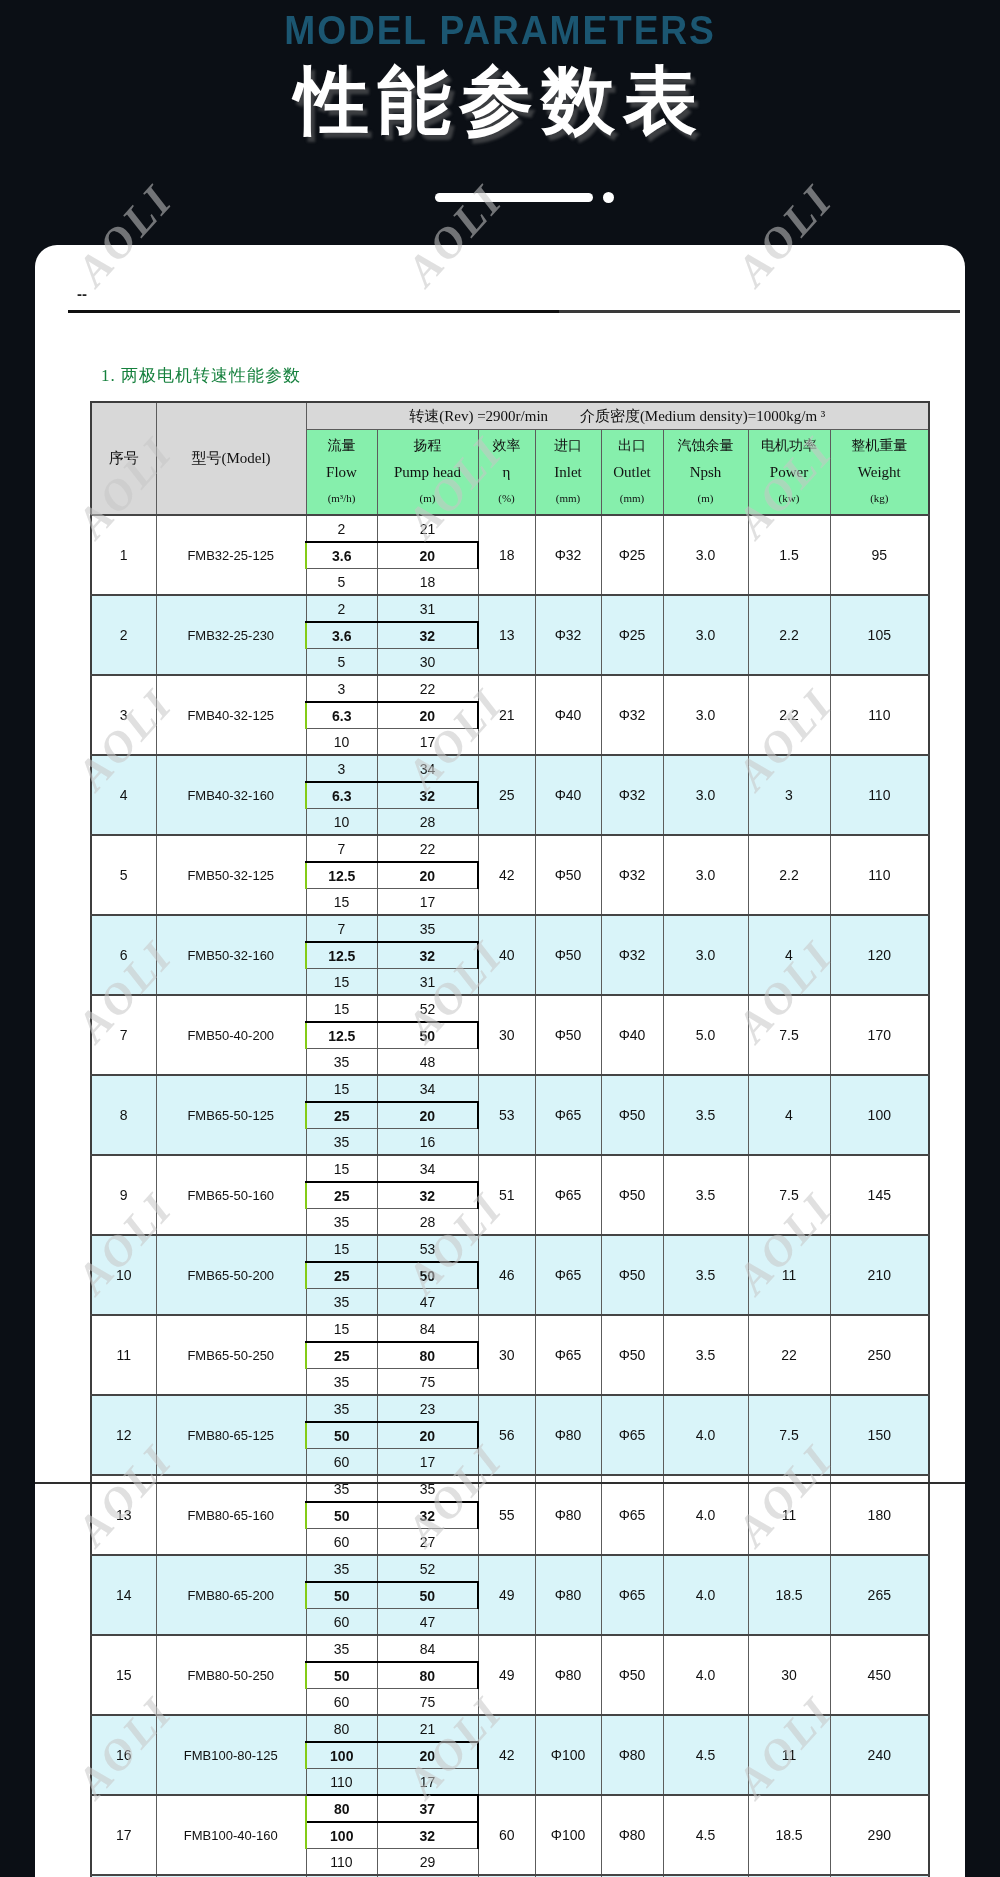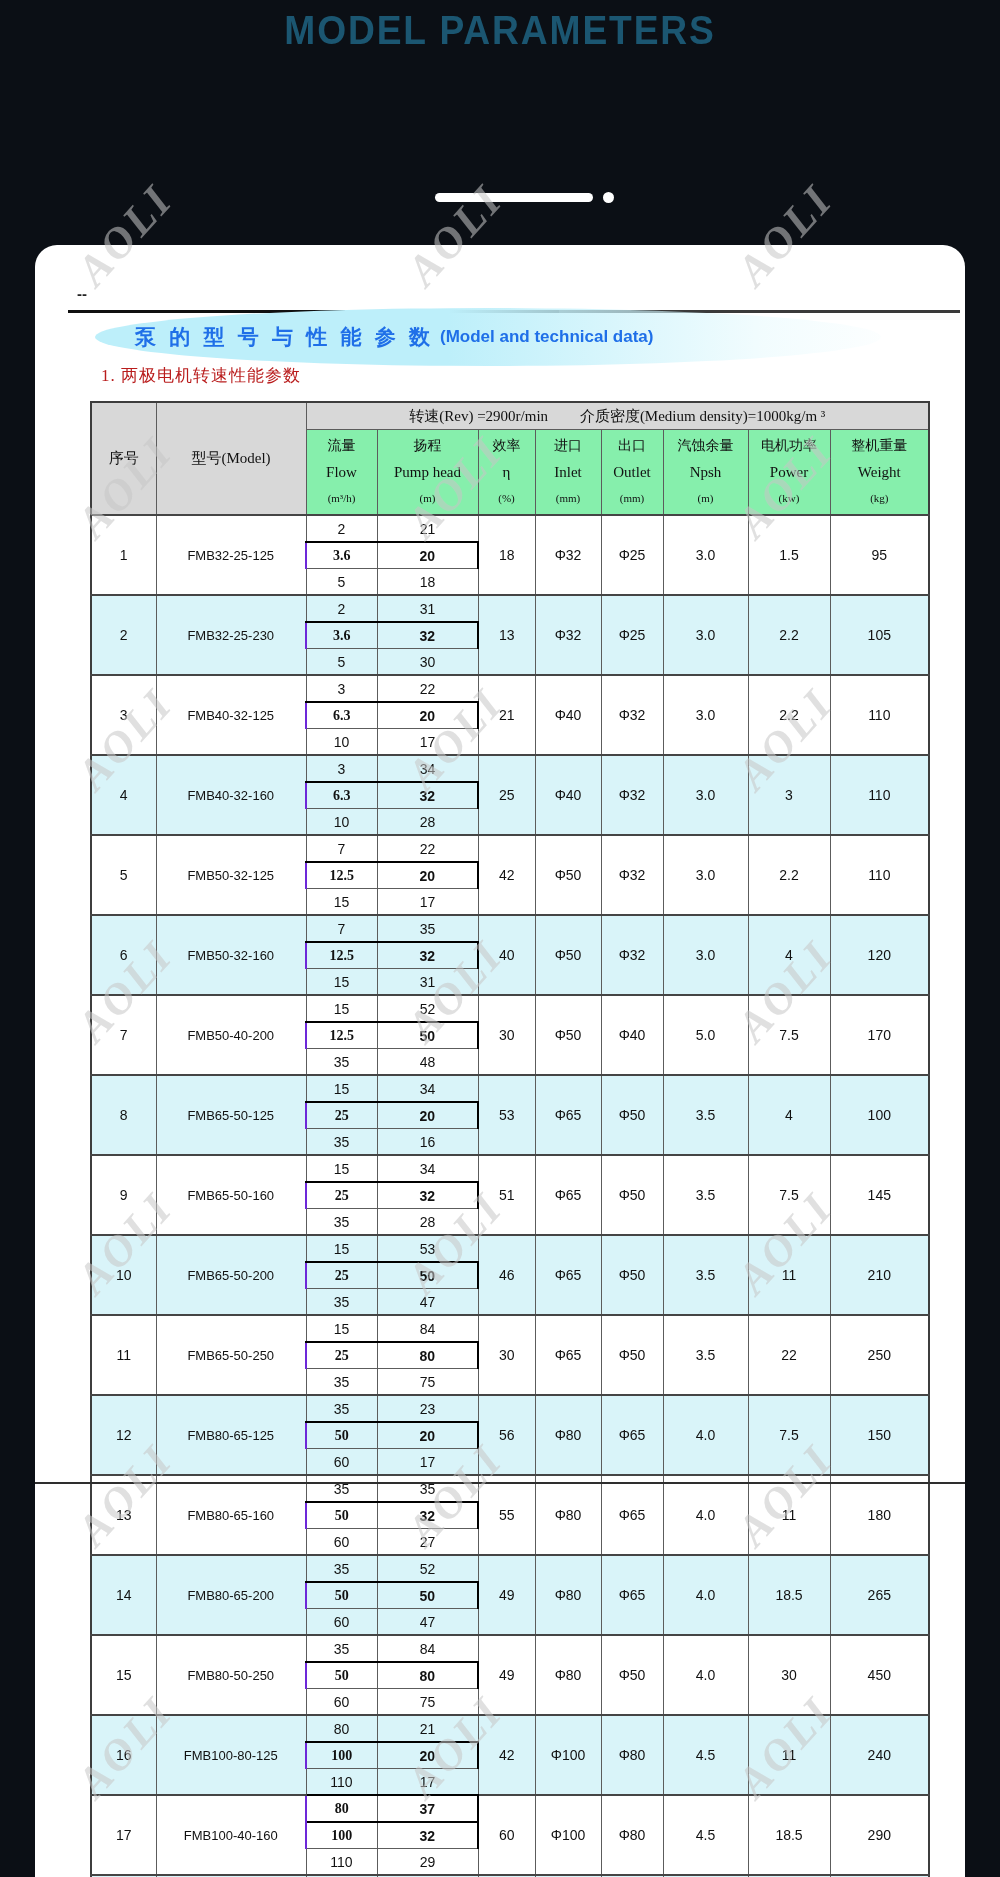--- a/index.html
+++ b/index.html
@@ -45,21 +45,21 @@
   .heading-zh{
     font-family:"Liberation Serif",serif;font-weight:bold;font-size:21px;
     letter-spacing:4px;color:#1f6fe8;white-space:nowrap;
   }
   .heading-en{
     font-family:"Liberation Sans",sans-serif;font-weight:bold;font-size:17px;
     color:#1f6fe8;margin-left:6px;white-space:nowrap;
   }
   .subsection{
     position:absolute;left:66px;top:119px;font-family:"Liberation Serif",serif;
-    font-size:17px;color:#b91c1c;letter-spacing:1px;
+    font-size:17px;color:#15803d;letter-spacing:1px;
   }
   
   table.spec{
     position:absolute;left:55px;top:156px;width:838px;table-layout:fixed;
     border-collapse:collapse;border:2px solid #3d3d3d;background:#fff;
   }
   table.spec th,table.spec td{
     border:1px solid #5c5c5c;text-align:center;vertical-align:middle;padding:0;
     color:#111;
   }
@@ -73,50 +73,47 @@
   }
   th.colhead{background:#86efac;height:84px;font-weight:normal;}
   th.colhead .zh{font-family:"Liberation Serif",serif;font-size:14px;line-height:26px;}
   th.colhead .en{font-family:"Liberation Serif",serif;font-size:15px;line-height:26px;}
   th.colhead .unit{font-family:"Liberation Serif",serif;font-size:11px;line-height:26px;}
   tbody td{height:25px;font-size:14px;}
   tbody td.model-cell{font-size:13px;}
   tbody tr.block-first td{border-top:2px solid #454545;}
   tbody tr.shaded td{background:#d9f4f9;}
   td.rated{font-weight:bold;border-top:2px solid #000 !important;border-bottom:2px solid #000;}
-  td.flow-cell.rated{border-left:2px solid #6d28d9;font-family:Liberation Serif, serif;}
+  td.flow-cell.rated{border-left:2px solid #84cc16;}
   td.head-cell.rated{border-right:2px solid #000;}
   .pagebreak-line{position:absolute;left:0;top:1237px;width:930px;height:2px;background:#2e2e2e;z-index:8;}
   
   .wm-layer{position:absolute;left:0;top:0;width:1000px;height:1877px;z-index:9;pointer-events:none;}
   .wm{
     position:absolute;font-family:"Liberation Serif",serif;font-style:italic;font-weight:bold;
     font-size:44px;letter-spacing:3px;color:#c7c7c7;opacity:.55;
     transform:translate(-50%,-50%) rotate(-48deg);white-space:nowrap;
   }
 </style>
 </head>
 <body>
 
 <div class="banner">
   <div class="eyebrow">MODEL PARAMETERS</div>
+  <div class="big-title">性能参数表</div>
   <div class="divider-row">
     <div class="divider-bar"></div>
     <div class="divider-dot"></div>
   </div>
 </div>
 
 <div class="sheet">
   <div class="corner-dashes">--</div>
   <div class="rule-line"></div>
 
-  <div class="heading-pill">
-    <span class="heading-zh">泵 的 型 号 与 性 能 参 数</span>
-    <span class="heading-en">(Model and technical data)</span>
-  </div>
 
   <div class="subsection">1.  两极电机转速性能参数</div>
 
   <table class="spec">
     <colgroup>
       <col style="width:65px">
         <col style="width:150px">
         <col style="width:71px">
       <col style="width:101px">
         <col style="width:57px">

